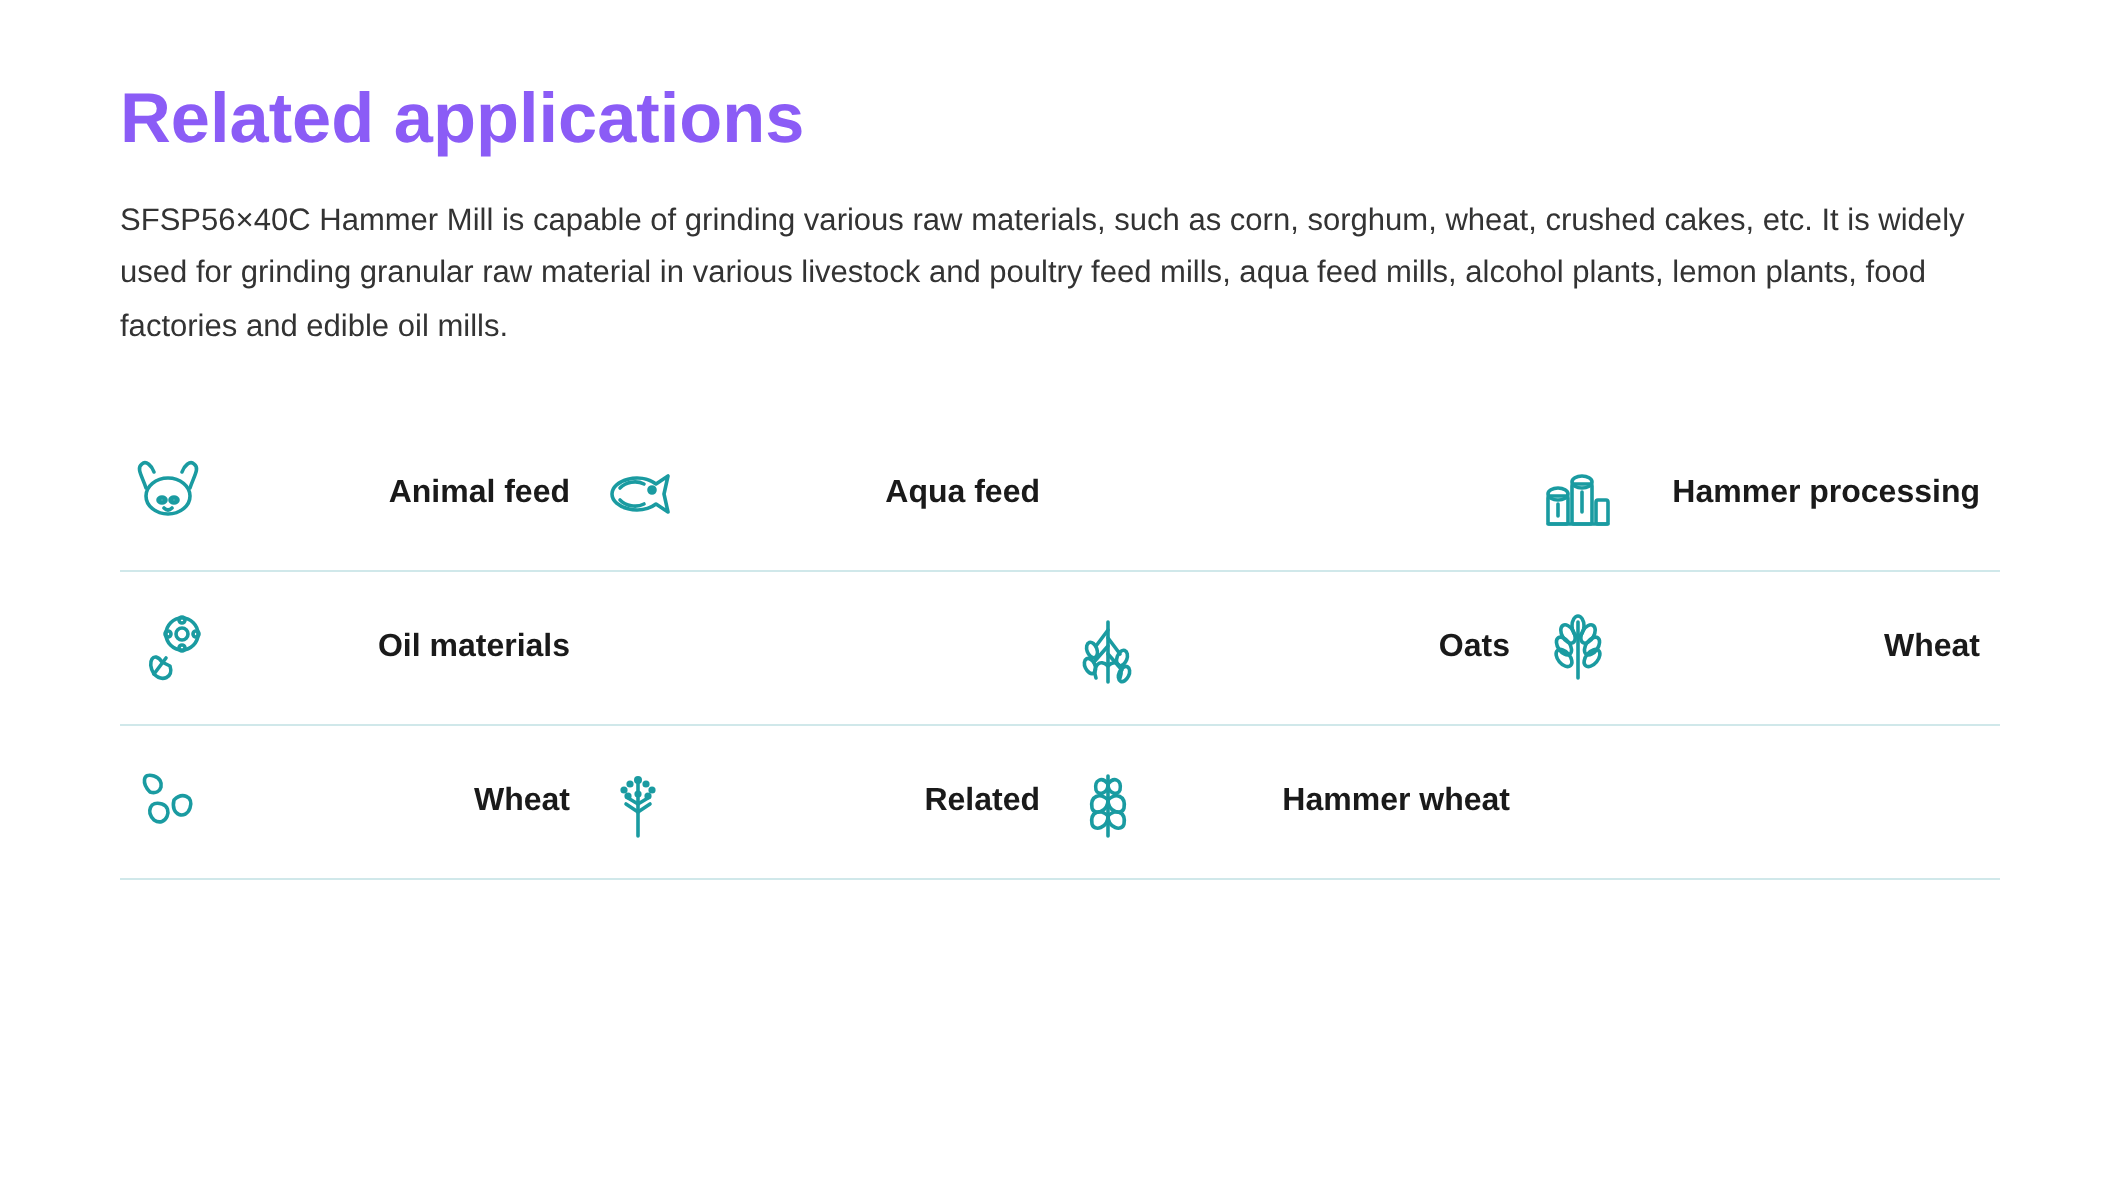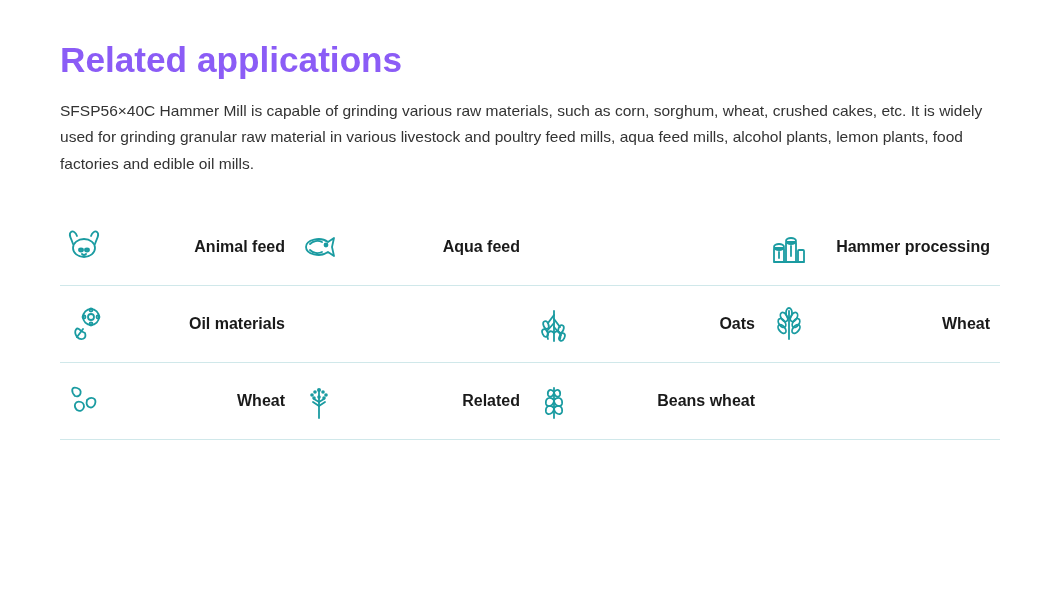--- a/index.html
+++ b/index.html
@@ -222,19 +222,19 @@
 
         <line x1="21" y1="38" x2="21" y2="8"></line>
         <path d="M21 20 C17 16, 12 18, 13 24 C14 28, 21 26, 21 20Z"></path>
         <path d="M21 20 C25 16, 30 18, 29 24 C28 28, 21 26, 21 20Z"></path>
         <path d="M21 28 C17 24, 12 26, 13 32 C14 36, 21 34, 21 28Z"></path>
         <path d="M21 28 C25 24, 30 26, 29 32 C28 36, 21 34, 21 28Z"></path>
         <path d="M21 12 C18 8, 14 10, 15 15 C16 18, 21 17, 21 12Z"></path>
         <path d="M21 12 C24 8, 28 10, 27 15 C26 18, 21 17, 21 12Z"></path>
       </svg>
     </div>
-    <span class="app-label">Beans wheat</span>
+    <span class="app-label">Hammer wheat</span>
   </div>
 
 
   <div style="padding:14px 0; border-bottom:1.5px solid #d0e8ea;"></div>
 
 </div>
 
 </body></html>

